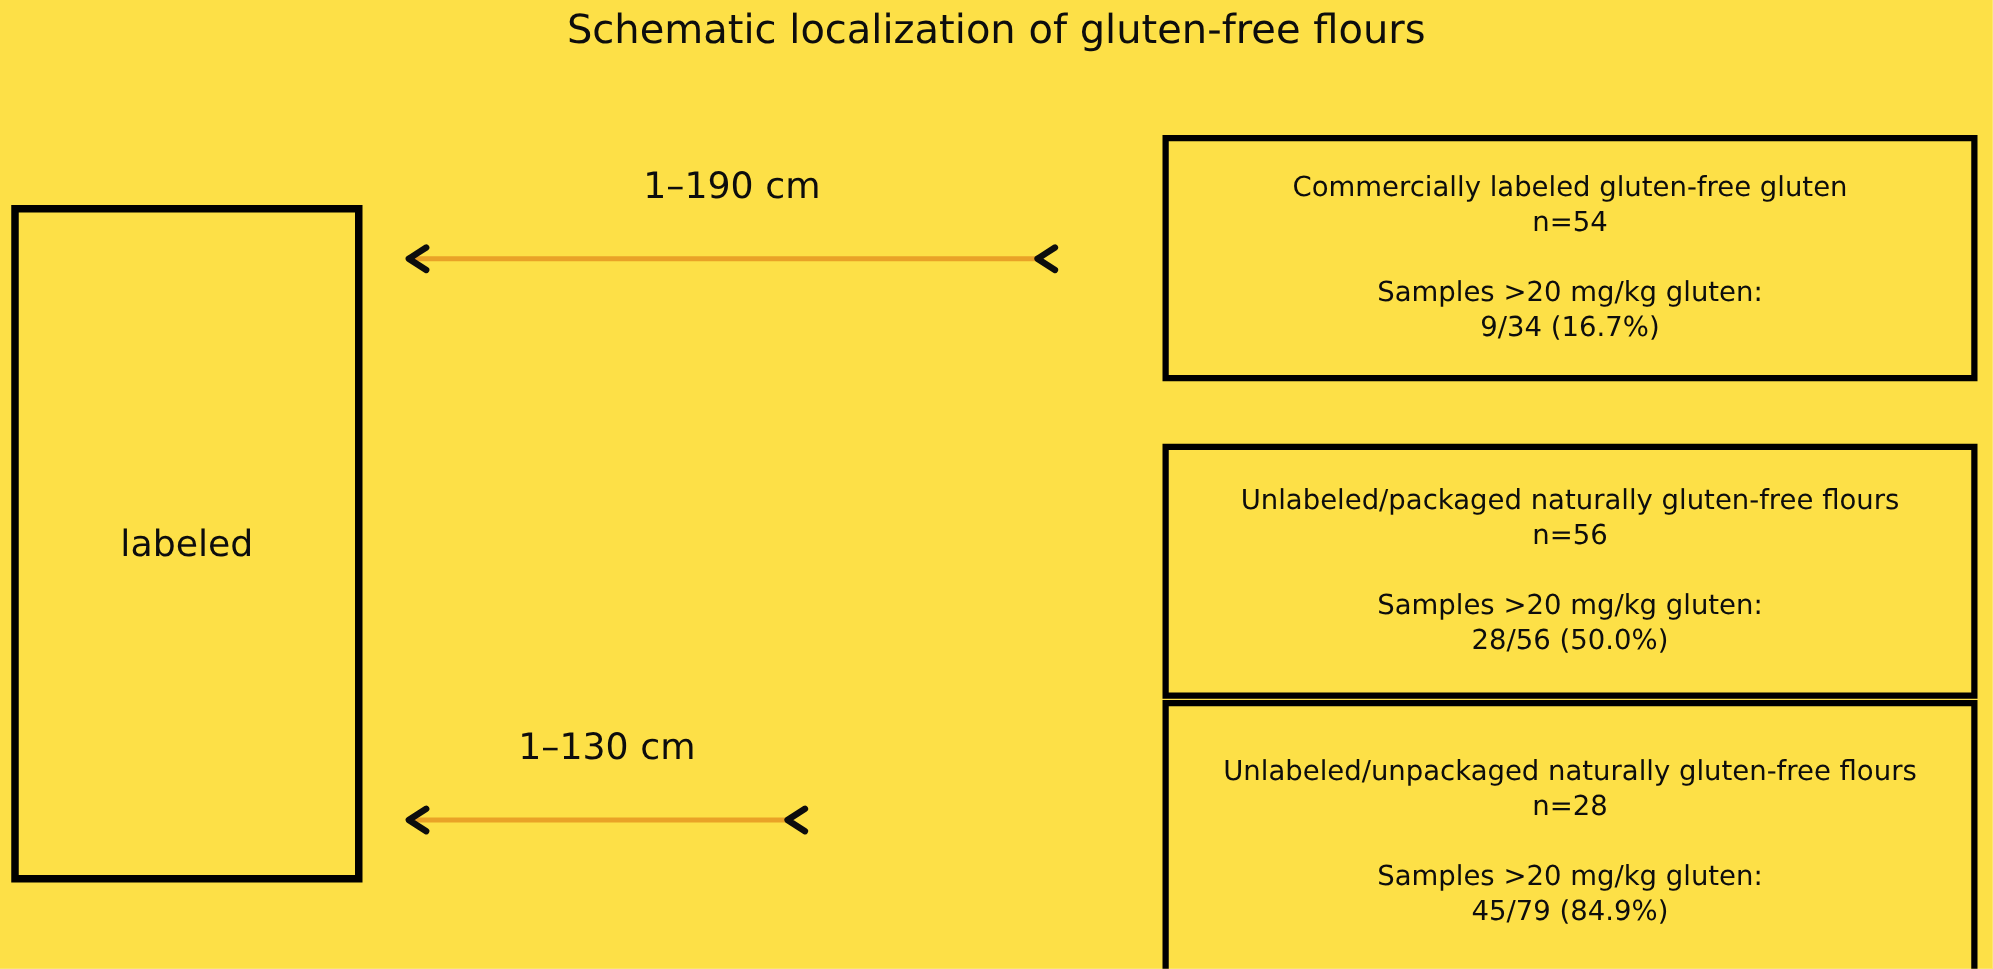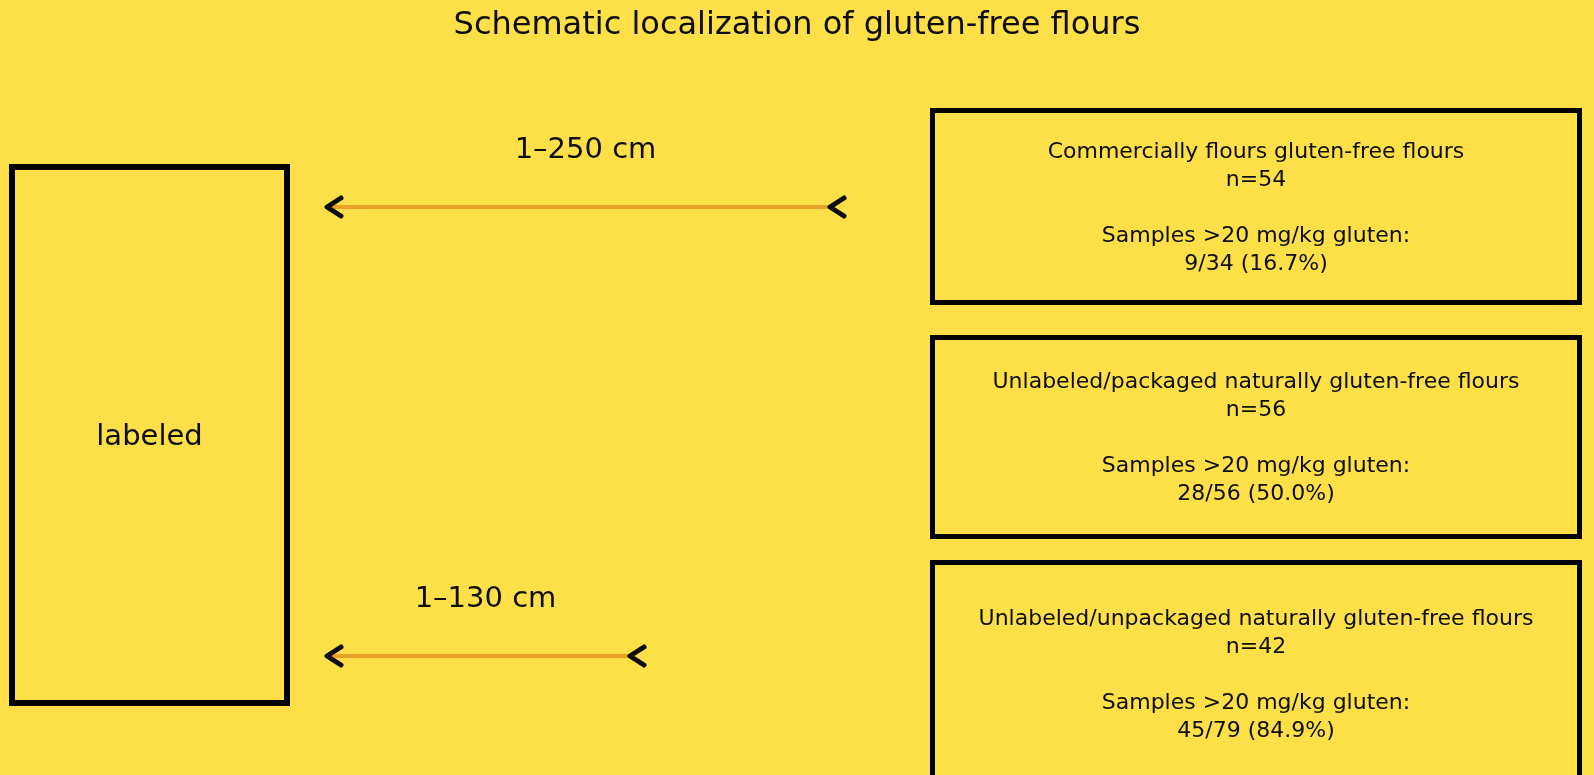--- a/index.html
+++ b/index.html
@@ -37,73 +37,73 @@
   .arrow-group.g1{left:325px;top:131px;width:521px;}
   .arrow-group.g2{left:325px;top:355px;width:421px;}
   .arrow-group.g3{left:325px;top:580px;width:321px;}
   .product-box{
     position:absolute;left:930px;width:652px;
     box-sizing:border-box;border:5px solid #000;
     display:flex;flex-direction:column;justify-content:center;align-items:center;
     text-align:center;font-size:22px;line-height:28px;
   }
   .product-box.b1{top:108px;height:197px;}
-  .product-box.b2{top:335px;height:204px;}
+  .product-box.b2{top:355px;height:204px;}
   .product-box.b3{top:560px;height:228px;}
   .spacer{height:28px;}
 </style>
 </head>
 <body>
 
 <div class="canvas">
 
   <div class="figure-title">
     <div>Schematic localization of gluten-free flours</div>
   </div>
 
   <div class="source-box">
     <div>labeled</div>
   </div>
 
   <div class="arrow-group g1">
-    <div class="arrow-label">1–250 cm</div>
+    <div class="arrow-label">1–190 cm</div>
     <svg class="arrow-svg" width="521" height="28" viewBox="0 0 521 28">
       <line x1="2" y1="14" x2="505" y2="14" stroke-width="4" stroke="#E9A227"></line>
       <polyline points="16,5 2,14 16,23" fill="none" stroke-width="5" stroke-linecap="round" stroke-linejoin="round" stroke="#0d0d0d"></polyline>
       <polyline points="519,5 505,14 519,23" fill="none" stroke-width="5" stroke-linecap="round" stroke-linejoin="round" stroke="#0d0d0d"></polyline>
     </svg>
   </div>
 
 
   <div class="arrow-group g3">
     <div class="arrow-label">1–130 cm</div>
     <svg class="arrow-svg" width="321" height="28" viewBox="0 0 321 28">
       <line x1="2" y1="14" x2="305" y2="14" stroke-width="4" stroke="#E9A227"></line>
       <polyline points="16,5 2,14 16,23" fill="none" stroke-width="5" stroke-linecap="round" stroke-linejoin="round" stroke="#0d0d0d"></polyline>
       <polyline points="319,5 305,14 319,23" fill="none" stroke-width="5" stroke-linecap="round" stroke-linejoin="round" stroke="#0d0d0d"></polyline>
     </svg>
   </div>
 
   <div class="product-box b1">
-    <div>Commercially flours gluten-free flours</div>
+    <div>Commercially labeled gluten-free gluten</div>
     <div>n=54</div>
     <div class="spacer"></div>
     <div>Samples &gt;20 mg/kg gluten:</div>
     <div>9/34 (16.7%)</div>
   </div>
 
   <div class="product-box b2">
     <div>Unlabeled/packaged naturally gluten-free flours</div>
     <div>n=56</div>
     <div class="spacer"></div>
     <div>Samples &gt;20 mg/kg gluten:</div>
     <div>28/56 (50.0%)</div>
   </div>
 
   <div class="product-box b3">
     <div>Unlabeled/unpackaged naturally gluten-free flours</div>
-    <div>n=42</div>
+    <div>n=28</div>
     <div class="spacer"></div>
     <div>Samples &gt;20 mg/kg gluten:</div>
     <div>45/79 (84.9%)</div>
   </div>
 
 </div>
 
 </body></html>

